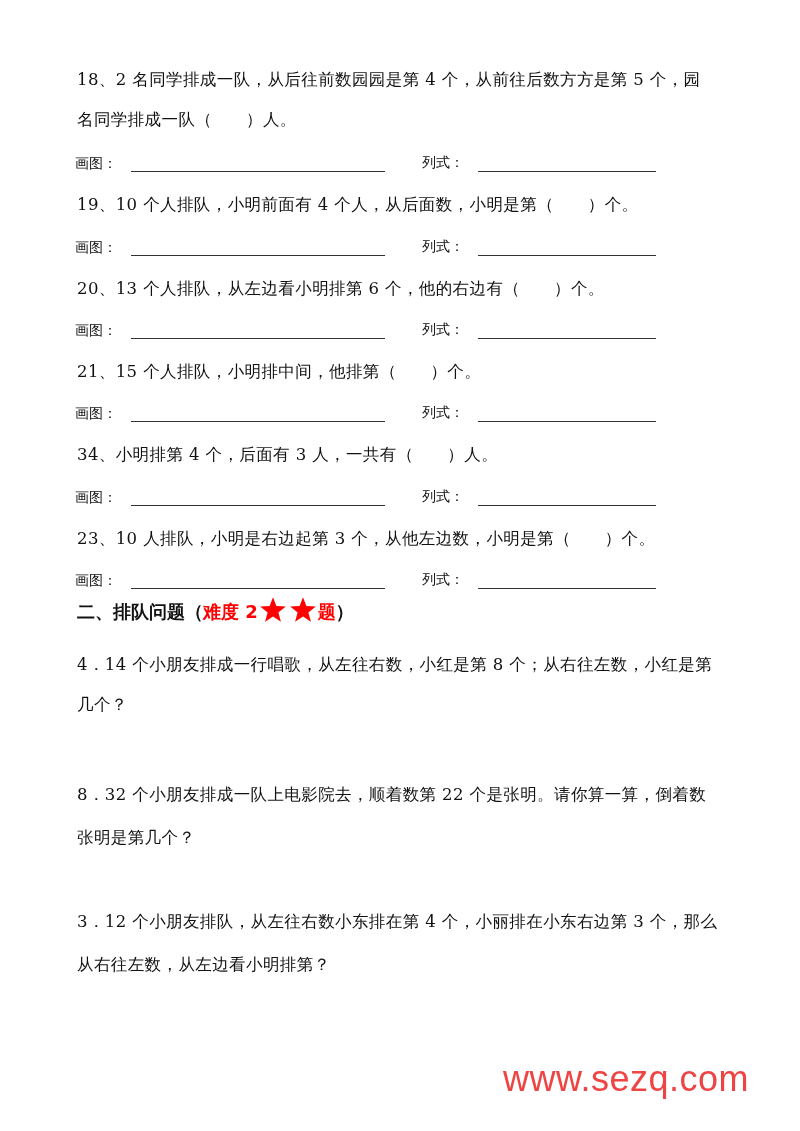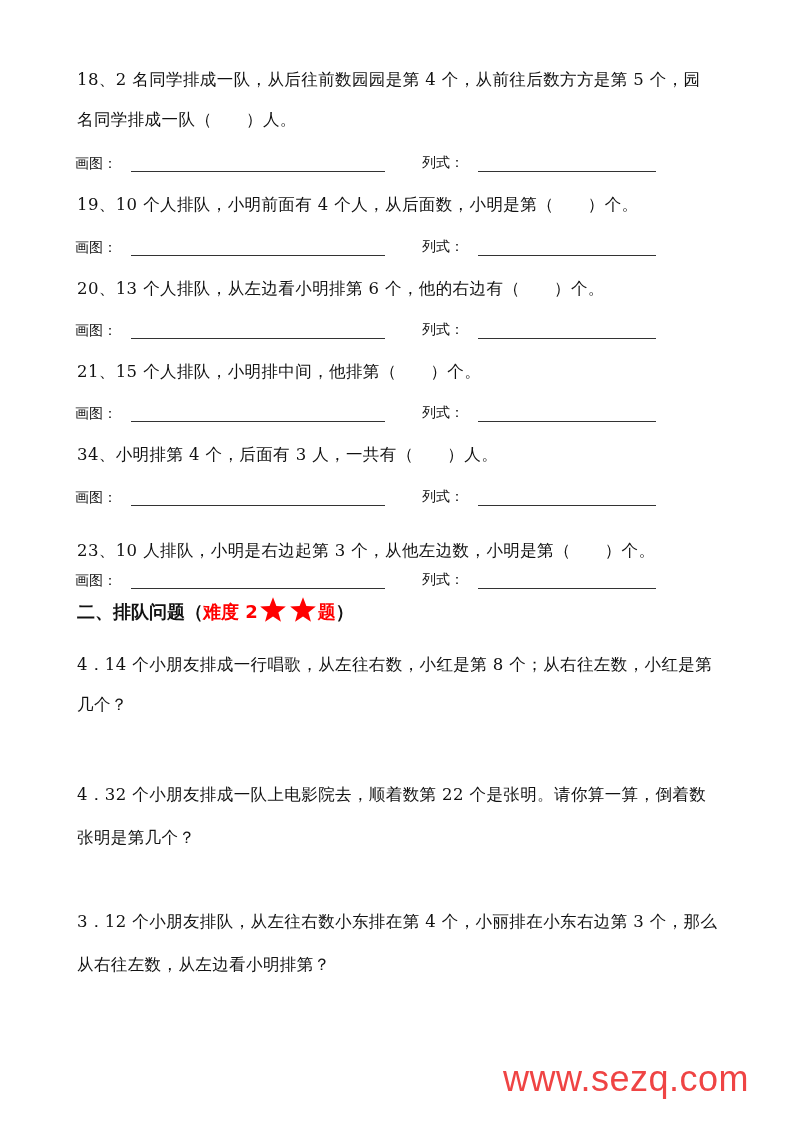--- a/index.html
+++ b/index.html
@@ -55,38 +55,38 @@
 </div>
 
 <div class="line" style="top:444px">34、小明排第 4 个，后面有 3 人，一共有（　　）人。</div>
 <div class="work-row" style="top:486px">
   <span class="lbl1">画图：</span>
   <span class="ul1"></span>
   <span class="lbl2">列式：</span>
   <span class="ul2"></span>
 </div>
 
-<div class="line" style="top:540px">23、10 人排队，小明是右边起第 3 个，从他左边数，小明是第（　　）个。</div>
+<div class="line" style="top:528px">23、10 人排队，小明是右边起第 3 个，从他左边数，小明是第（　　）个。</div>
 <div class="work-row" style="top:569px">
   <span class="lbl1">画图：</span>
   <span class="ul1"></span>
   <span class="lbl2">列式：</span>
   <span class="ul2"></span>
 </div>
 
 <div class="section-heading">
   <span>二、排队问题（</span><span class="red">难度 2</span><svg class="star" viewBox="0 0 24 24">
       <polygon points="12,1 14.9,8.6 23,9 16.6,14.1 18.8,22 12,17.5 5.2,22 7.4,14.1 1,9 9.1,8.6" fill="#ff0000"></polygon>
     </svg><svg class="star" viewBox="0 0 24 24">
       <polygon points="12,1 14.9,8.6 23,9 16.6,14.1 18.8,22 12,17.5 5.2,22 7.4,14.1 1,9 9.1,8.6" fill="#ff0000"></polygon>
     </svg><span class="red">题</span><span>）</span>
 </div>
 
 <div class="line" style="top:654px">4．14 个小朋友排成一行唱歌，从左往右数，小红是第 8 个；从右往左数，小红是第</div>
 <div class="line" style="top:694px">几个？</div>
 
-<div class="line" style="top:784px">4．32 个小朋友排成一队上电影院去，顺着数第 22 个是张明。请你算一算，倒着数</div>
+<div class="line" style="top:784px">8．32 个小朋友排成一队上电影院去，顺着数第 22 个是张明。请你算一算，倒着数</div>
 <div class="line" style="top:827px">张明是第几个？</div>
 
 <div class="line" style="top:911px">3．12 个小朋友排队，从左往右数小东排在第 4 个，小丽排在小东右边第 3 个，那么</div>
 <div class="line" style="top:954px">从右往左数，从左边看小明排第？</div>
 
 <div class="watermark">www.sezq.com</div>
 
 </body></html>

